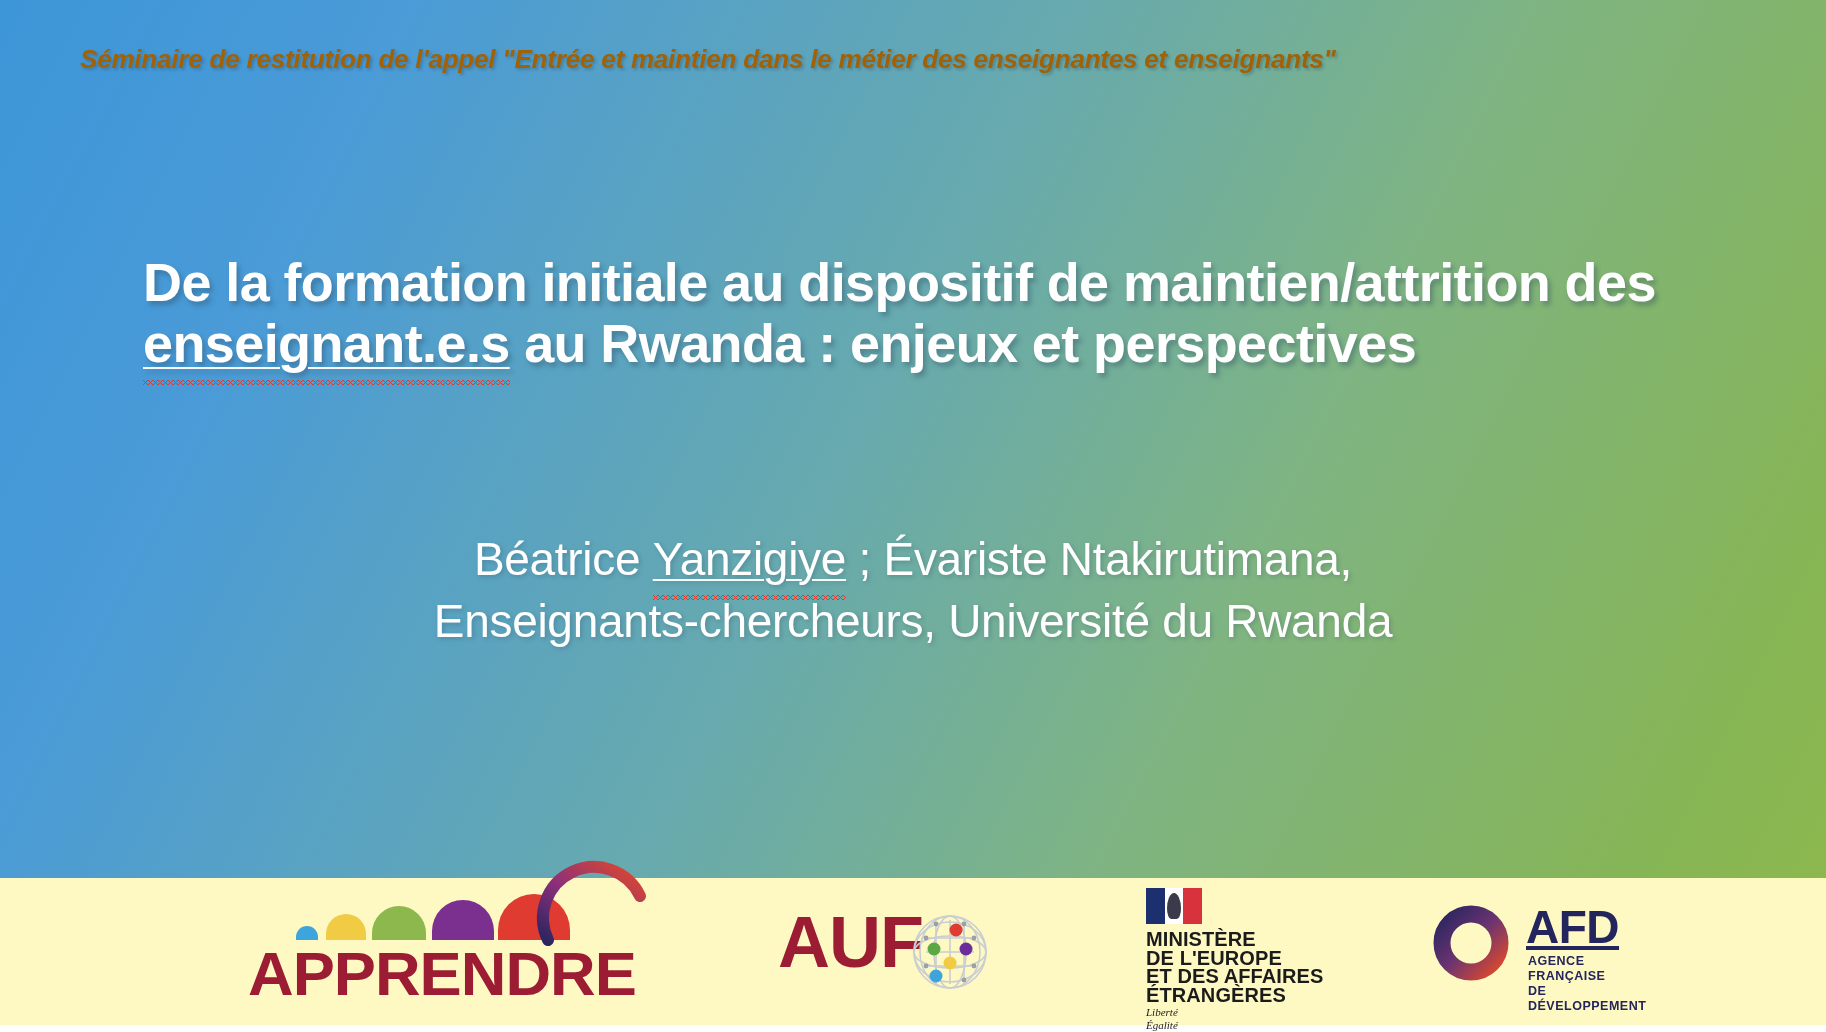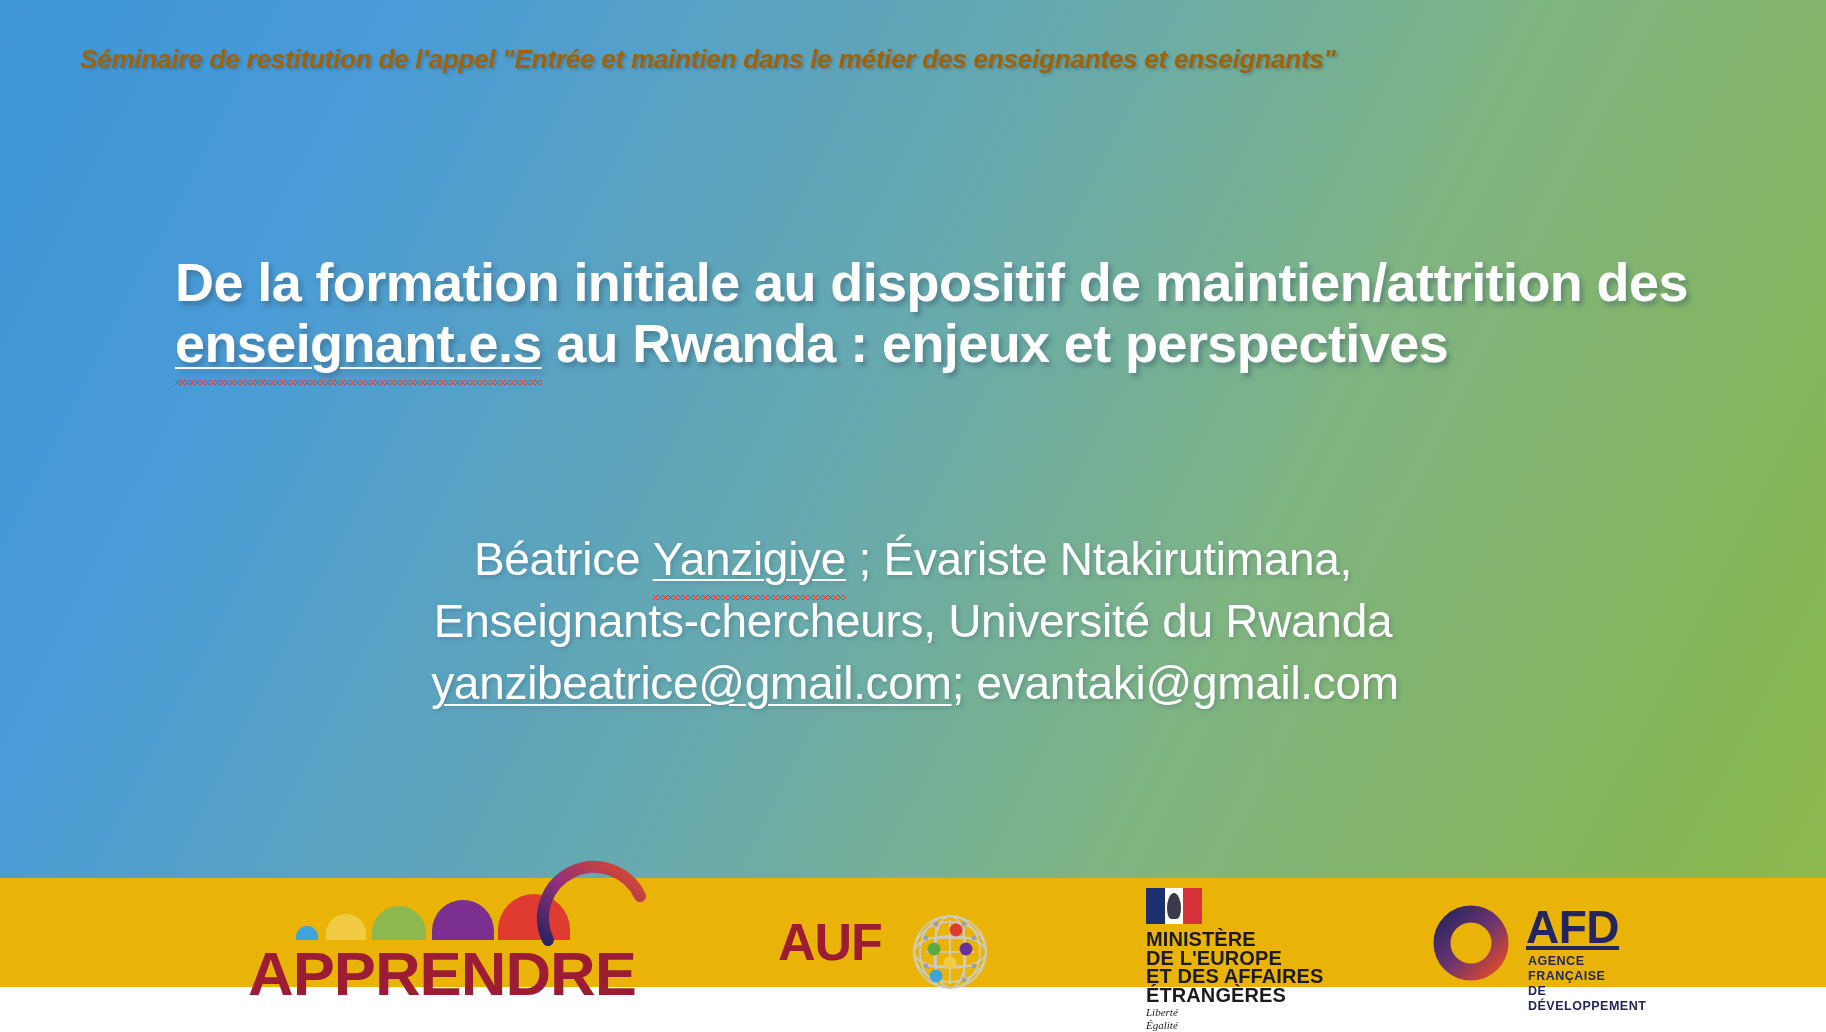--- a/index.html
+++ b/index.html
@@ -52,21 +52,20 @@
     width: 1560px;
   }
   .title-line {
     color: #ffffff;
     font-size: 54px;
     font-weight: bold;
     line-height: 61px;
     letter-spacing: -0.6px;
     white-space: nowrap;
     text-shadow: 3px 4px 5px rgba(45,75,95,0.40);
-    margin-left: 32px;
   }
   .spell-error {
     position: relative;
     display: inline-block;
     text-decoration: underline;
     text-decoration-color: rgba(255,255,255,0.95);
     text-decoration-thickness: 2px;
     text-underline-offset: 5px;
   }
   .spell-error::after {
@@ -130,22 +129,22 @@
     text-decoration-thickness: 2px;
     text-underline-offset: 5px;
   }
 
   
   .footer {
     position: absolute;
     left: 0;
     top: 878px;
     width: 1826px;
-    height: 109px;
-    background: #eab308;
+    height: 147px;
+    background: #fef9c3;
   }
   .logo-row {
     position: relative;
     width: 1826px;
     height: 154px;
   }
 
   
   .logo-apprendre {
     position: absolute;
@@ -185,21 +184,21 @@
     position: absolute;
     left: 778px;
     top: 22px;
     width: 230px;
     height: 104px;
   }
   .auf-word {
     position: absolute;
     left: 0;
     top: 6px;
-    font-size: 52px;
+    font-size: 72px;
     font-weight: bold;
     color: #9b1c33;
     letter-spacing: -1px;
     line-height: 72px;
   }
   .auf-globe {
     position: absolute;
     left: 128px;
     top: 8px;
     width: 88px;
@@ -305,21 +304,20 @@
   <div class="title-block">
     <div class="title-line">De la formation initiale au dispositif de maintien/attrition des</div>
     <div class="title-line"><span class="spell-error">enseignant.e.s</span><span> au Rwanda : enjeux et perspectives</span></div>
   </div>
 
   <div class="authors-block">
     <div class="author-line"><span>Béatrice </span><span class="spell-error-light">Yanzigiye</span><span> ;  Évariste Ntakirutimana,</span></div>
 
     <div class="author-line indent-1">Enseignants-chercheurs, Université du Rwanda</div>
 
-    <div class="author-line indent-2"><span class="hyperlink">yanzibeatrice@gmail.com</span><span>; evantaki@gmail.com</span></div>
   </div>
 
   <div class="footer">
     <div class="logo-row">
 
       <div class="logo-apprendre">
         <div class="appr-domes">
           <div class="dome" style="left:0px;   width:22px; height:14px; background:#3ea5dc;"></div>
           <div class="dome" style="left:30px;  width:40px; height:26px; background:#f2cb44;"></div>
           <div class="dome" style="left:76px;  width:54px; height:34px; background:#8cb84e;"></div>

